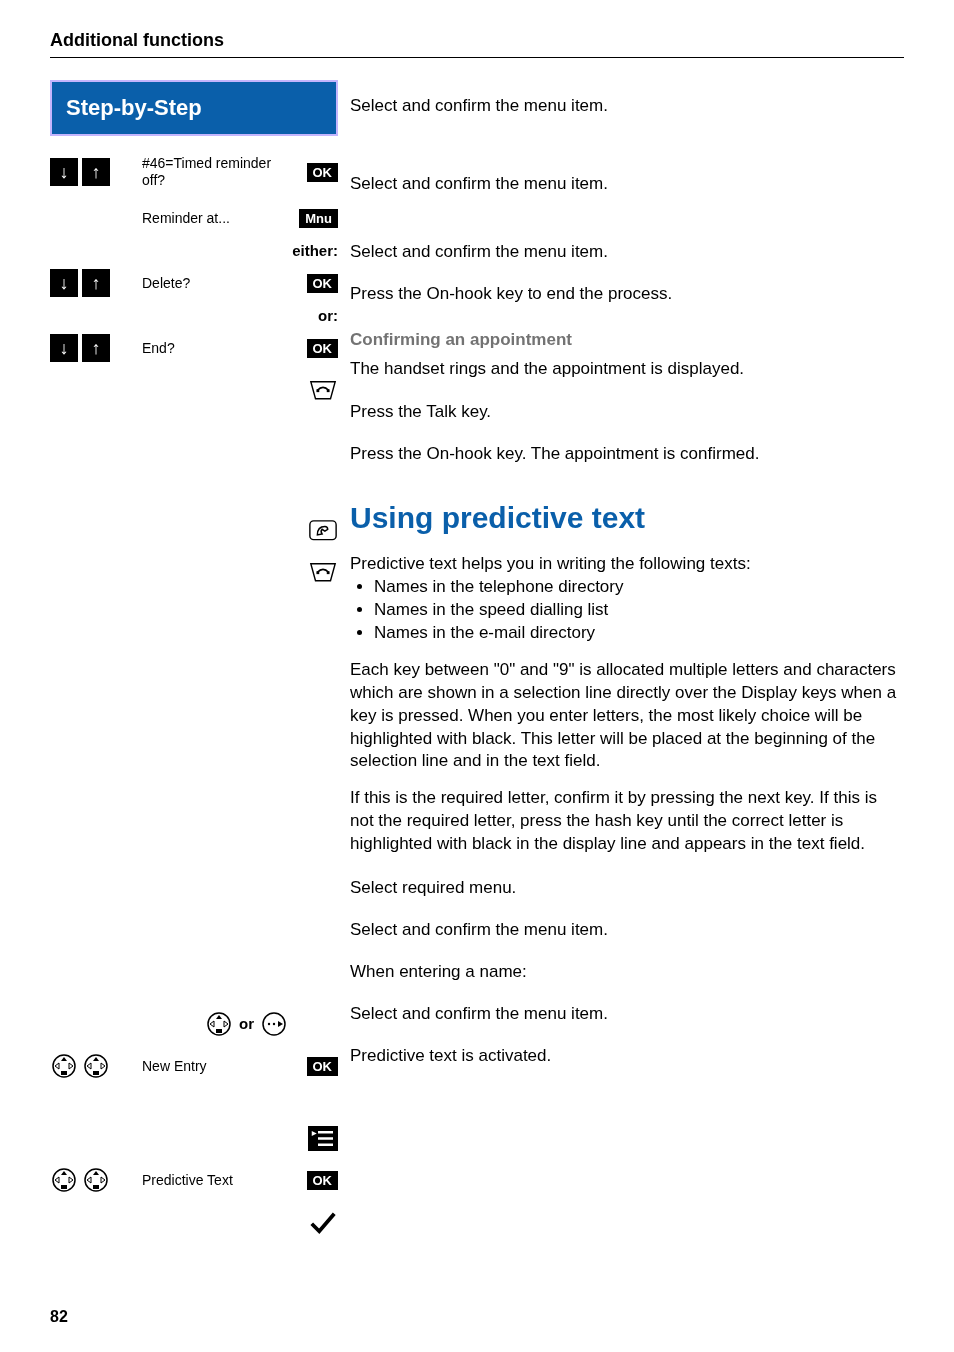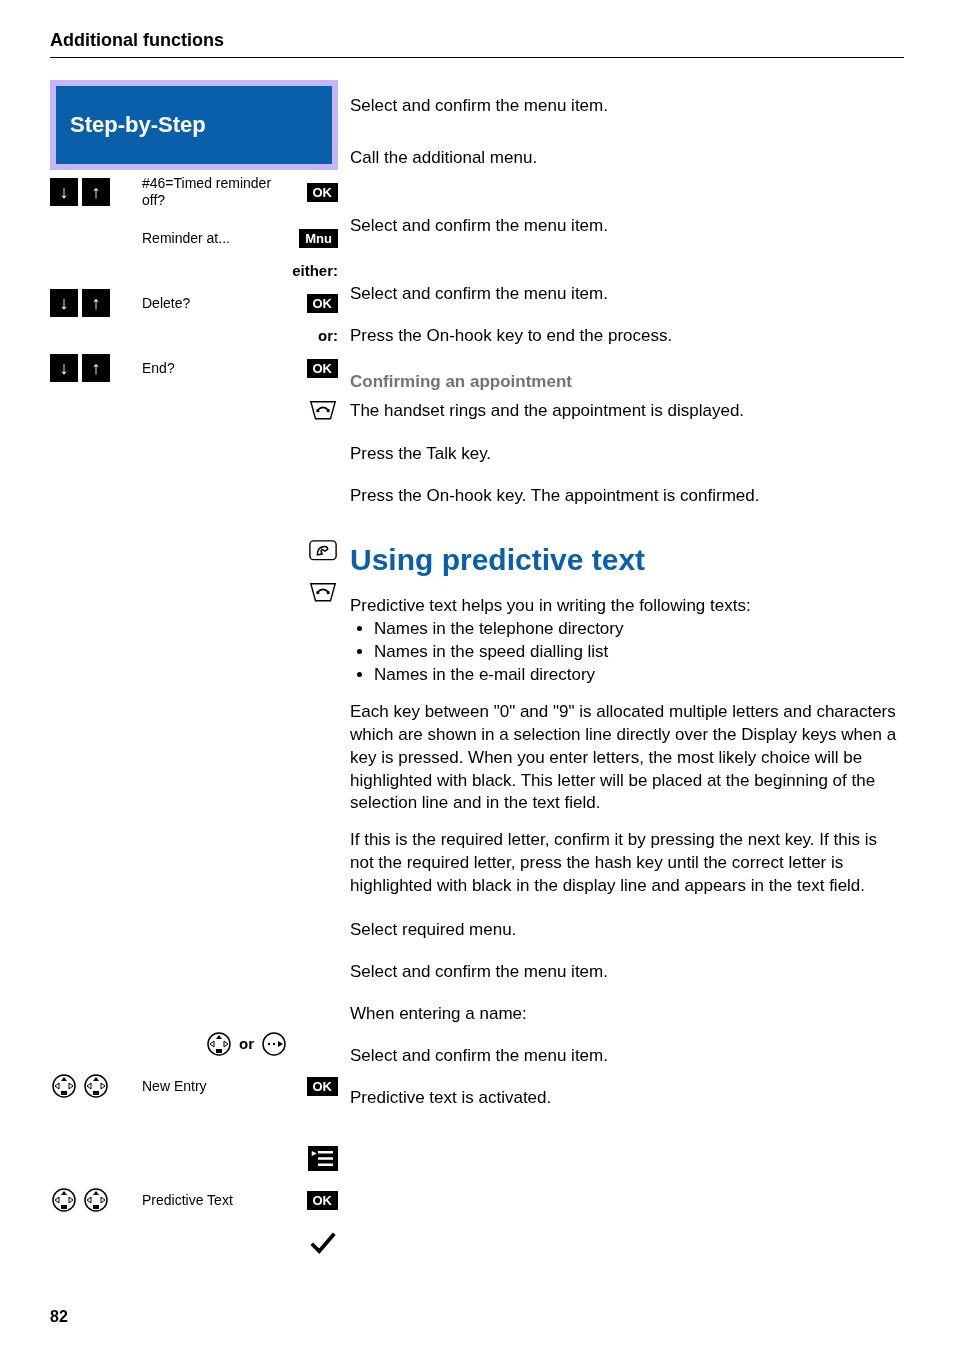--- a/index.html
+++ b/index.html
@@ -19,22 +19,23 @@
   }
   .hr { border: none; border-top: 1.5px solid #000; margin-bottom: 22px; }
   .content { display: flex; }
   .leftcol { width: 288px; flex-shrink: 0; }
   .rightcol { flex: 1; padding-left: 12px; }
   .stepbox {
     background: #0a5faa;
     color: #fff;
     font-size: 22px;
     font-weight: bold;
-    padding: 26px 14px;
-    border: 6px solid #c4b5fd;
+    padding: 13px 14px;
+    border: 2px solid #c4b5fd;
+    margin-bottom: 14px;
   }
   .row { display: flex; align-items: center; min-height: 36px; margin-bottom: 6px; }
   .row.tall { min-height: 44px; }
   .icons-left { width: 88px; display: flex; gap: 4px; }
   .arrow-box {
     width: 28px; height: 28px; background: #000; color: #fff;
     display: flex; align-items: center; justify-content: center;
     font-size: 18px; font-weight: bold;
   }
   .nav-icon {
@@ -275,21 +276,20 @@
         </div>
       </div>
     </div>
 
   </div>
 
   <div class="rightcol">
     <div style="height:4px"></div>
     <div class="right-row h">Select and confirm the menu item.</div>
     <div style="height:6px"></div>
-    <div class="right-row">Call the additional menu.</div>
     <div style="height:26px"></div>
     <div class="right-row">Select and confirm the menu item.</div>
     <div style="height:26px"></div>
     <div class="right-row">Select and confirm the menu item.</div>
     <div class="right-row">Press the On-hook key to end the process.</div>
 
     <div class="subhead">Confirming an appointment</div>
     <div class="para">The handset rings and the appointment is displayed.</div>
     <div class="right-row">Press the Talk key.</div>
     <div class="right-row">Press the On-hook key. The appointment is confirmed.</div>

